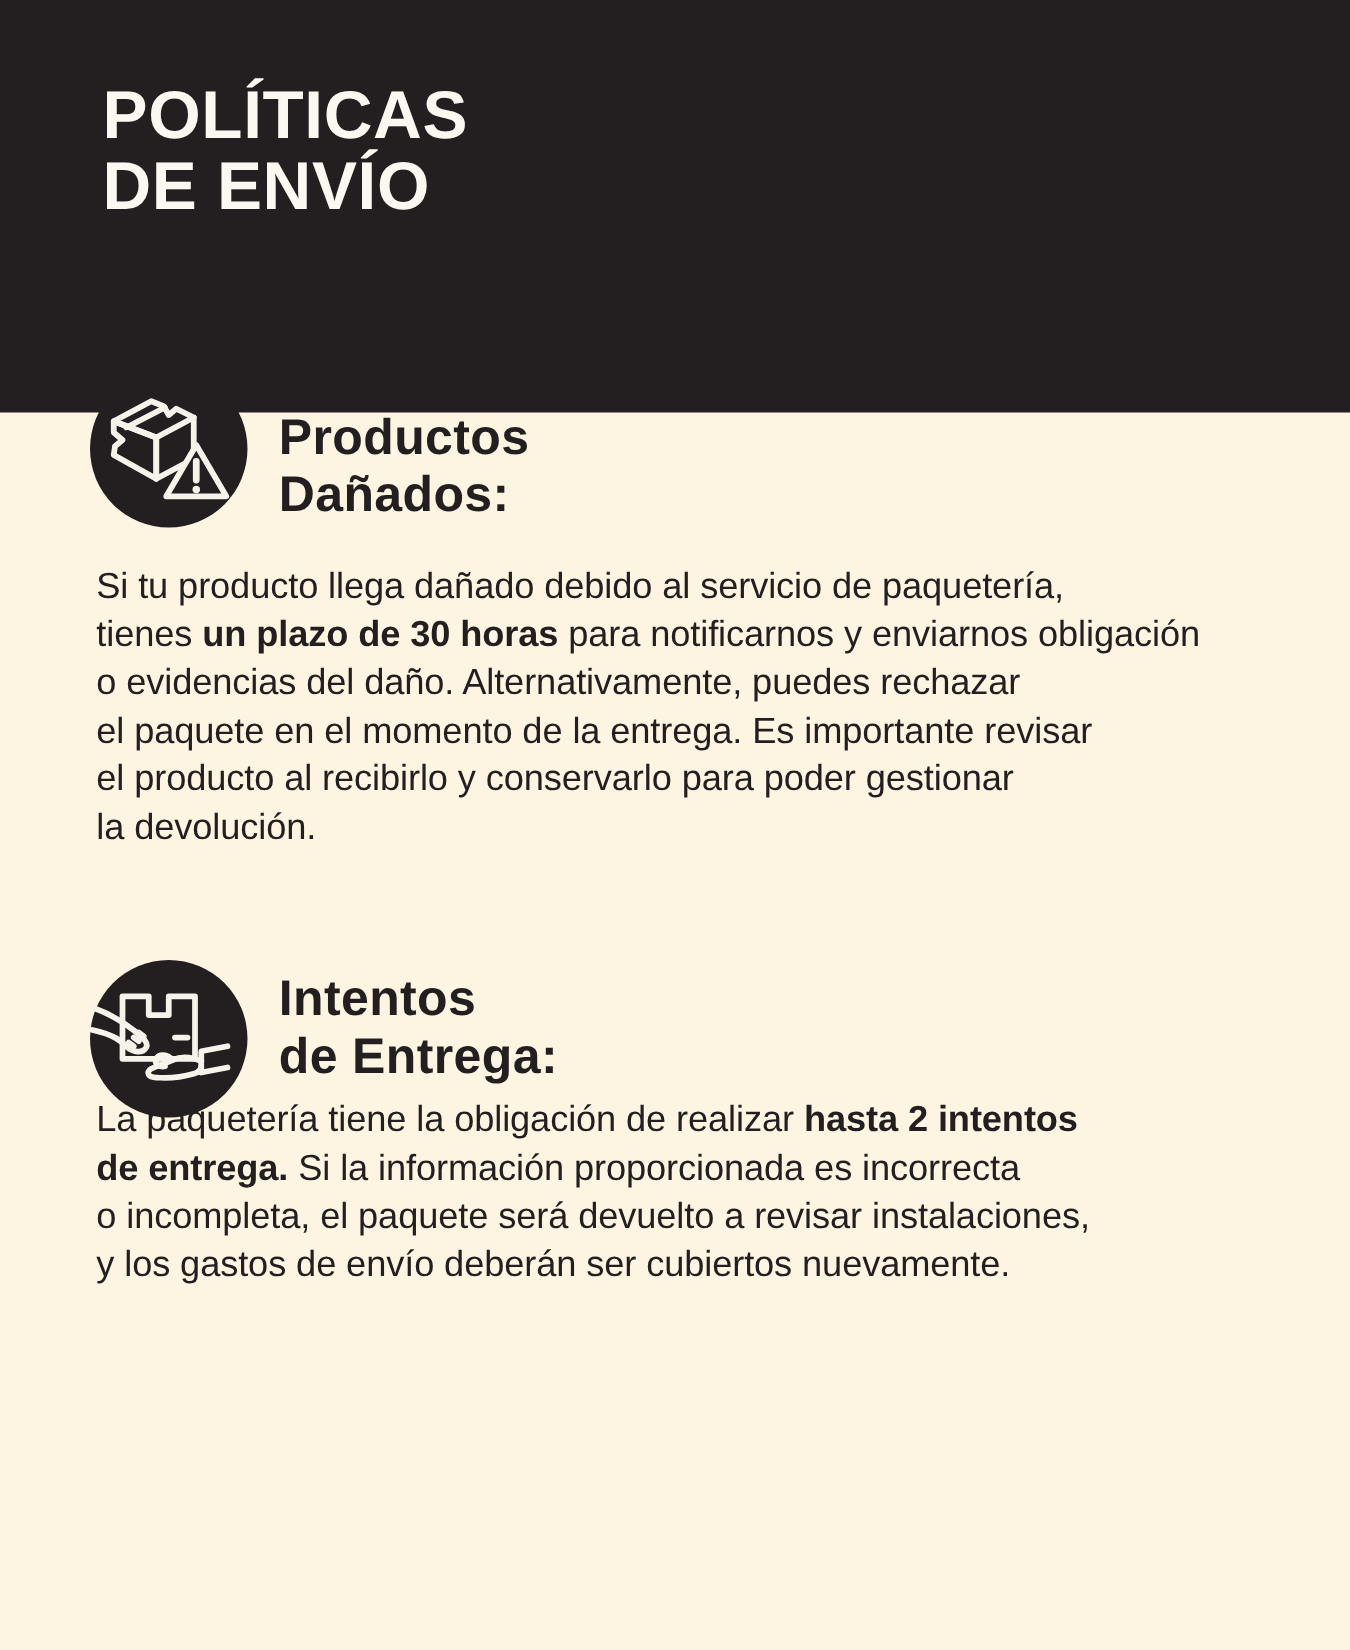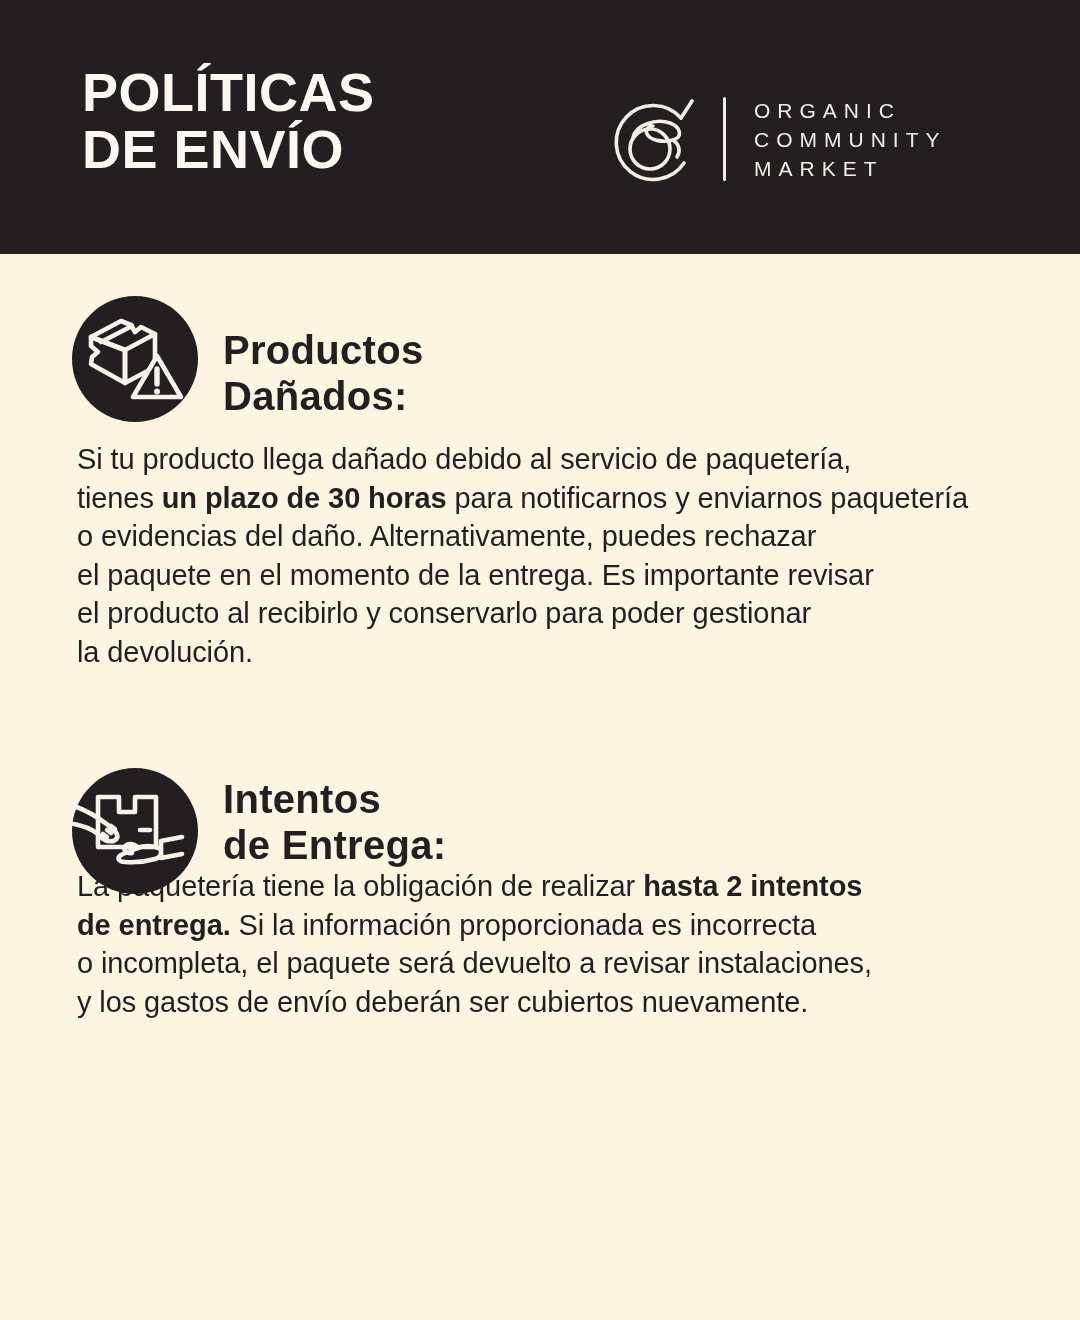--- a/index.html
+++ b/index.html
@@ -3,21 +3,21 @@
 <meta charset="utf-8">
 <style>
   * { margin:0; padding:0; box-sizing:border-box; }
   html,body { background:#FDF5E2; }
   .page {
     position:relative; width:1080px; height:1320px;
     background:#FDF5E2; overflow:hidden;
     font-family:"Liberation Sans", sans-serif; color:#231F20;
   }
   .header {
-    position:absolute; left:0; top:0; width:1080px; height:254px;
+    position:absolute; left:0; top:0; width:1080px; height:330px;
     background:#231F20;
   }
   .title {
     position:absolute; left:82px; top:64px;
     font-size:54px; line-height:57px; font-weight:800; letter-spacing:0.5px;
     color:#FBF8F1; white-space:pre-line;
   }
   .logo {
     position:absolute; left:612px; top:92px; height:94px;
     display:flex; align-items:center;
@@ -38,56 +38,39 @@
   }
   .icon-circle svg { width:126px; height:126px; display:block; }
   .section-heading {
     position:absolute; left:223px;
     font-size:40px; line-height:46px; font-weight:800; letter-spacing:0.3px;
     color:#231F20; white-space:pre-line;
   }
   .body-text {
     position:absolute; left:77px;
     font-size:29px; line-height:38.6px; font-weight:400; letter-spacing:-0.1px;
-    color:#231F20; white-space:pre-line;
+    color:#231F20; white-space:pre-line;margin-top:10px;
   }
   .body-text strong { font-weight:700; }
   .pos-icon-1 { left:72px; top:296px; }
   .pos-head-1 { top:327px; }
   .pos-body-1 { top:440px; }
   .pos-icon-2 { left:72px; top:768px; }
   .pos-head-2 { top:776px; }
   .pos-body-2 { top:867px; }
 </style>
 </head>
 <body>
 
 <div class="page">
 
   <header class="header">
     <h1 class="title">POLÍTICAS
 DE ENVÍO</h1>
 
-    <div class="logo">
-      <svg class="monogram" viewBox="0 0 90 92" aria-hidden="true">
-        <g fill="none" stroke="#F2EEE5" stroke-width="3.6" stroke-linecap="round">
-          <path d="M72,70 A37,37 0 1 1 69,25"></path>
-          <path d="M69,25 L80,8"></path>
-          <circle cx="38" cy="56" r="20"></circle>
-          <path d="M21,45 C23,32 44,25 58,30 C69,34 71,44 61,47 C50,50 38,47 35,41 C33,37 36,33 41,33"></path>
-          <path d="M61,47 C67,51 69,58 65,64"></path>
-        </g>
-      </svg>
-      <div class="logo-divider"></div>
-      <div class="brand">
-        <div class="brand-line">ORGANIC</div>
-        <div class="brand-line">COMMUNITY</div>
-        <div class="brand-line">MARKET</div>
-      </div>
-    </div>
   </header>
 
   <section>
     <div class="icon-circle pos-icon-1">
       <svg viewBox="0 0 126 126" aria-hidden="true">
         <g fill="none" stroke="#F7F3EB" stroke-width="4.6" stroke-linejoin="round" stroke-linecap="round">
           <path d="M19,41 L49,25 L59,29 L63,36 L69,31 L83,38 L53,54 Z"></path>
           <path d="M19,41 L19,50 L26,56 L20,61 L19,68 L53,87 L53,54 Z"></path>
           <path d="M53,54 L53,87 L83,71 L83,38"></path>
           <path d="M29,46 L60,30"></path>
@@ -95,21 +78,21 @@
         <g>
           <path d="M85,60 L109,101 L61,101 Z" fill="#231F20" stroke="#F7F3EB" stroke-width="4.6" stroke-linejoin="round"></path>
           <line x1="85" y1="73" x2="85" y2="88" stroke="#F7F3EB" stroke-width="5.4" stroke-linecap="round"></line>
           <circle cx="85" cy="95.5" r="3" fill="#F7F3EB"></circle>
         </g>
       </svg>
     </div>
     <h2 class="section-heading pos-head-1">Productos
 Dañados:</h2>
     <p class="body-text pos-body-1"><span>Si tu producto llega dañado debido al servicio de paquetería,
-tienes </span><strong>un plazo de 30 horas</strong><span> para notificarnos y enviarnos paquetería
+tienes </span><strong>un plazo de 30 horas</strong><span> para notificarnos y enviarnos obligación
 o evidencias del daño. Alternativamente, puedes rechazar
 el paquete en el momento de la entrega. Es importante revisar
 el producto al recibirlo y conservarlo para poder gestionar
 la devolución.</span></p>
   </section>
 
   <section>
     <div class="icon-circle pos-icon-2">
       <svg viewBox="0 0 126 126" aria-hidden="true">
         <g fill="none" stroke="#F7F3EB" stroke-width="4.6" stroke-linejoin="round" stroke-linecap="round">

